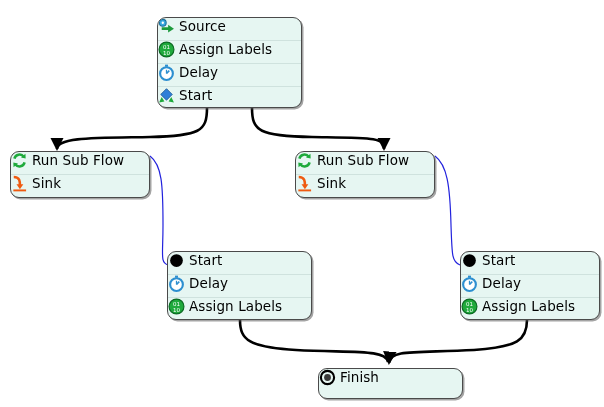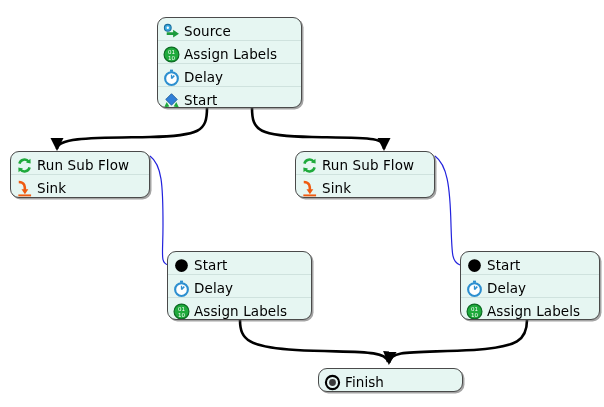--- a/index.html
+++ b/index.html
@@ -40,23 +40,22 @@
     box-sizing: border-box;
     border: 1px solid #4a4a4a;
     border-radius: 9px;
     background: #e6f6f2;
     box-shadow: 1.5px 1.5px 0 rgba(90,90,90,0.55);
     overflow: hidden;
   }
 
   .node-row {
     display: flex;
-    align-items: flex-end;
+    align-items: flex-start;
     height: 22px;
-    padding-left: 5px;
     border-top: 1px solid #cfe2de;
     white-space: nowrap;
   }
   .node-row:first-child {
     border-top: none;
   }
 
   .row-icon {
     width: 17px;
     height: 17px;
@@ -219,21 +218,21 @@
     <div class="node-row">
       <svg class="row-icon" viewBox="0 0 16 16">
         <circle cx="8" cy="8" r="7" fill="#1faa3c" stroke="#0c6b23" stroke-width="1.1"></circle>
         <text x="8" y="7.4" font-family="DejaVu Sans, sans-serif" font-size="5.2" fill="#ffffff" text-anchor="middle">01</text>
         <text x="8" y="13" font-family="DejaVu Sans, sans-serif" font-size="5.2" fill="#ffffff" text-anchor="middle">10</text>
       </svg>
       <span class="row-label">Assign Labels</span>
     </div>
   </div>
 
-  <div class="node" style="left:318px; top:368px; width:145px; height:24px;">
+  <div class="node" style="left:318px; top:368px; width:145px; height:31px;">
     <div class="node-row">
       <svg class="row-icon" viewBox="0 0 16 16">
         <circle cx="8" cy="8" r="6.2" fill="none" stroke="#000000" stroke-width="2"></circle>
         <circle cx="8" cy="8" r="3.2" fill="#3a3a3a"></circle>
       </svg>
       <span class="row-label">Finish</span>
     </div>
   </div>
 
 </div>

